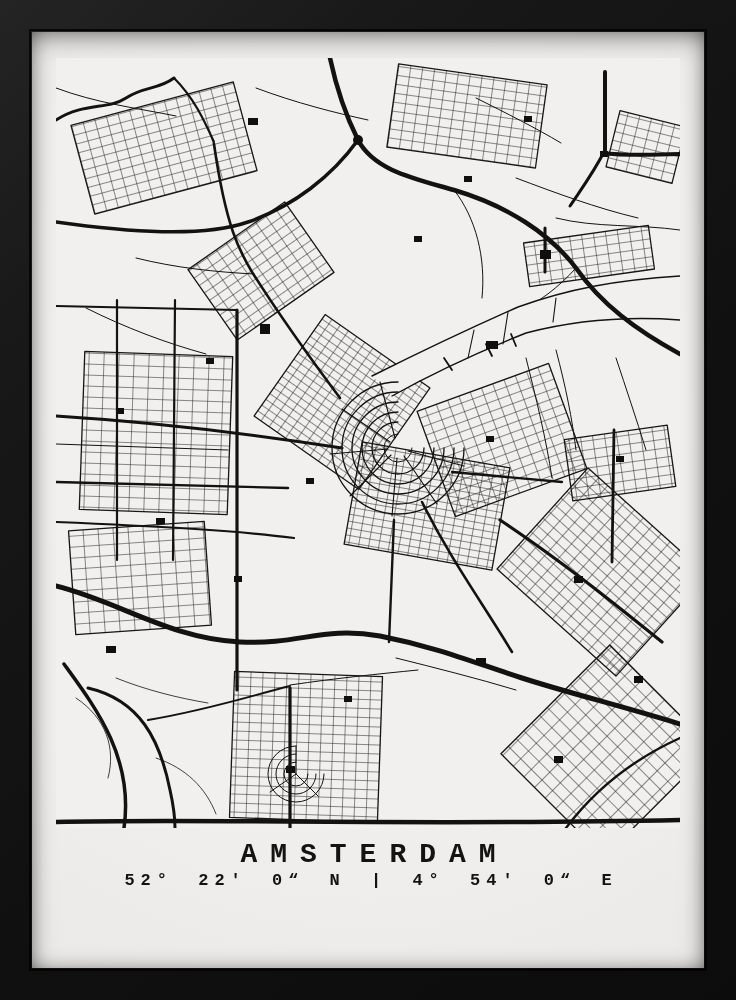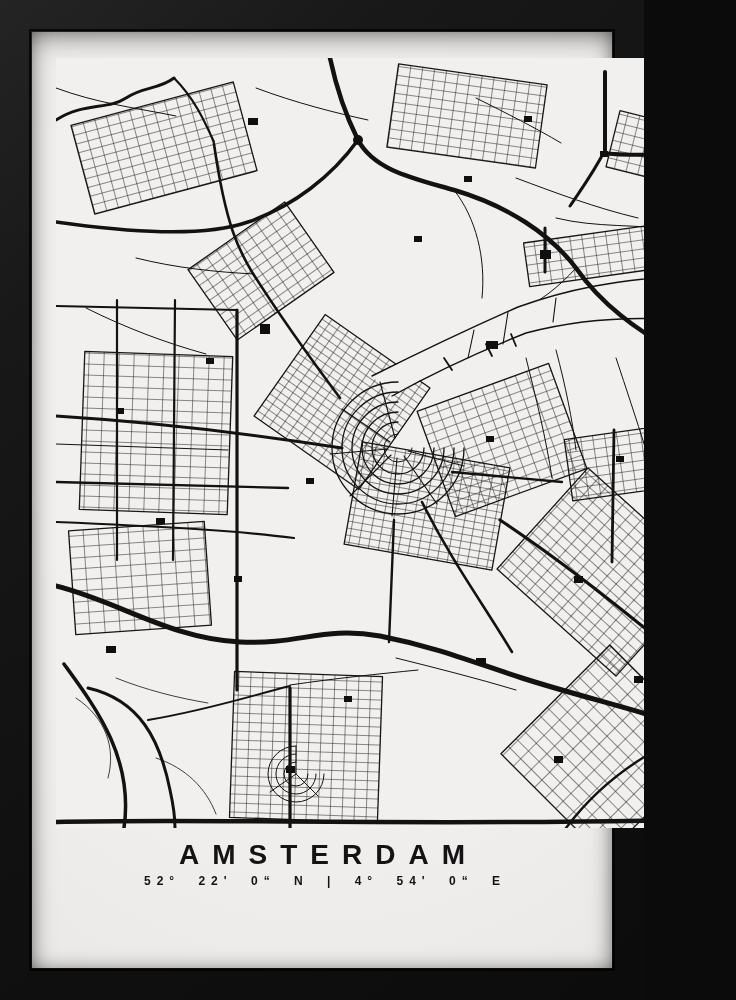--- a/index.html
+++ b/index.html
@@ -1,37 +1,37 @@
 <!DOCTYPE html>
 <html><head>
 <meta charset="utf-8">
 <style>
   html,body{margin:0;padding:0;background:#0b0b0b;}
-  .stage{position:relative;width:644px;height:1000px;overflow:hidden;
-         font-family:Liberation Sans, sans-serif;}
+  .stage{position:relative;width:736px;height:1000px;overflow:hidden;
+         font-family:Liberation Mono, monospace;}
   
   .frame{position:absolute;inset:0;
          background:linear-gradient(140deg,#242424 0%,#181818 22%,#101010 60%,#0c0c0c 100%);}
   .frame::before{content:"";position:absolute;inset:29px;
          border:1px solid rgba(255,255,255,.09);pointer-events:none;}
   .frame::after{content:"";position:absolute;inset:31px;
          box-shadow:0 0 0 2px rgba(0,0,0,.85);pointer-events:none;}
   
   .paper{position:absolute;inset:32px;
          background:radial-gradient(120% 85% at 50% 42%,#f4f3f1 0%,#efeeec 55%,#e6e5e3 100%);
          box-shadow:inset 0 16px 28px -14px rgba(0,0,0,.55),
                     inset 0 -12px 22px -16px rgba(0,0,0,.45),
                     inset 16px 0 26px -20px rgba(0,0,0,.5),
                     inset -16px 0 26px -20px rgba(0,0,0,.5);}
   .map{position:absolute;left:24px;top:26px;width:624px;height:770px;display:block;}
   
   .caption{position:absolute;left:0;right:0;top:808px;text-align:center;color:#131313;}
   .city-title{font-size:28px;font-weight:700;letter-spacing:13px;margin-right:-13px;
               display:inline-block;line-height:1.1;}
-  .city-coords{font-size:12px;font-weight:700;letter-spacing:6px;word-spacing:9px;
+  .city-coords{font-size:17px;font-weight:700;letter-spacing:6px;word-spacing:9px;
                margin-right:-6px;display:inline-block;line-height:1.2;}
   svg *{vector-effect:non-scaling-stroke;}
 </style>
 </head>
 <body>
 
 <div class="stage">
   <div class="frame"></div>
   <div class="paper">
 

